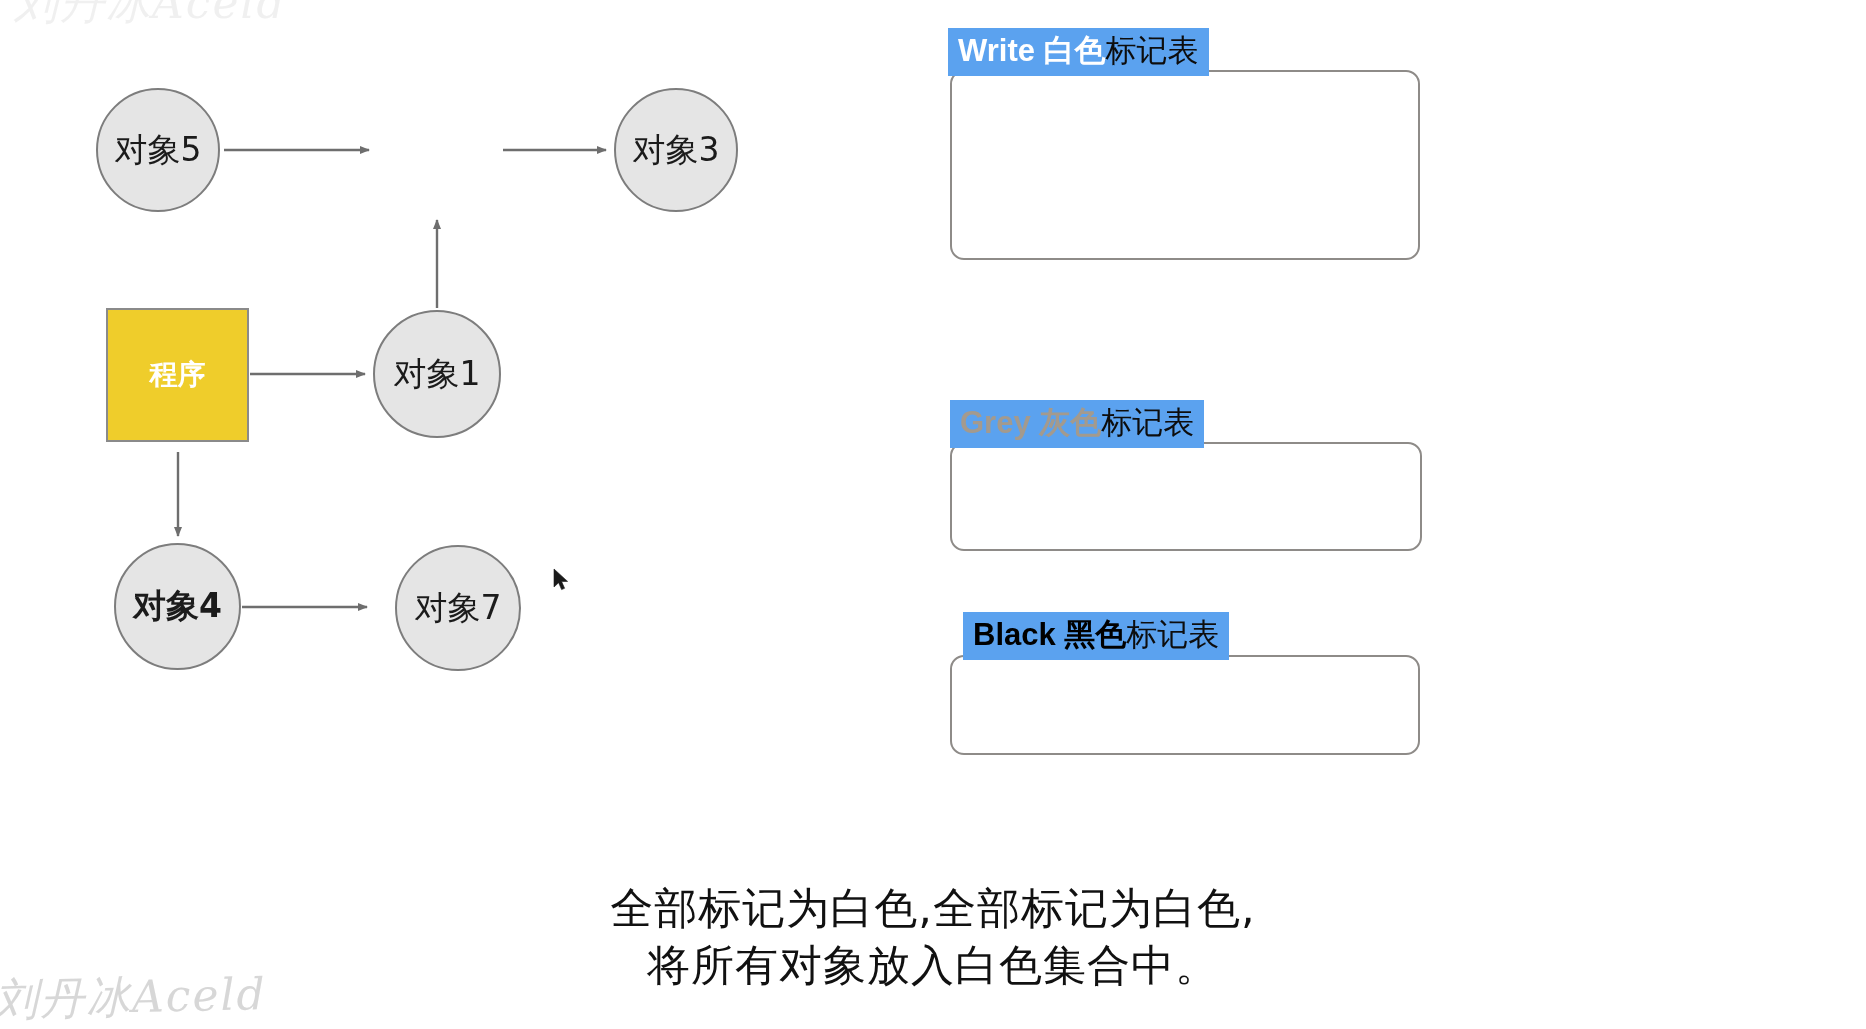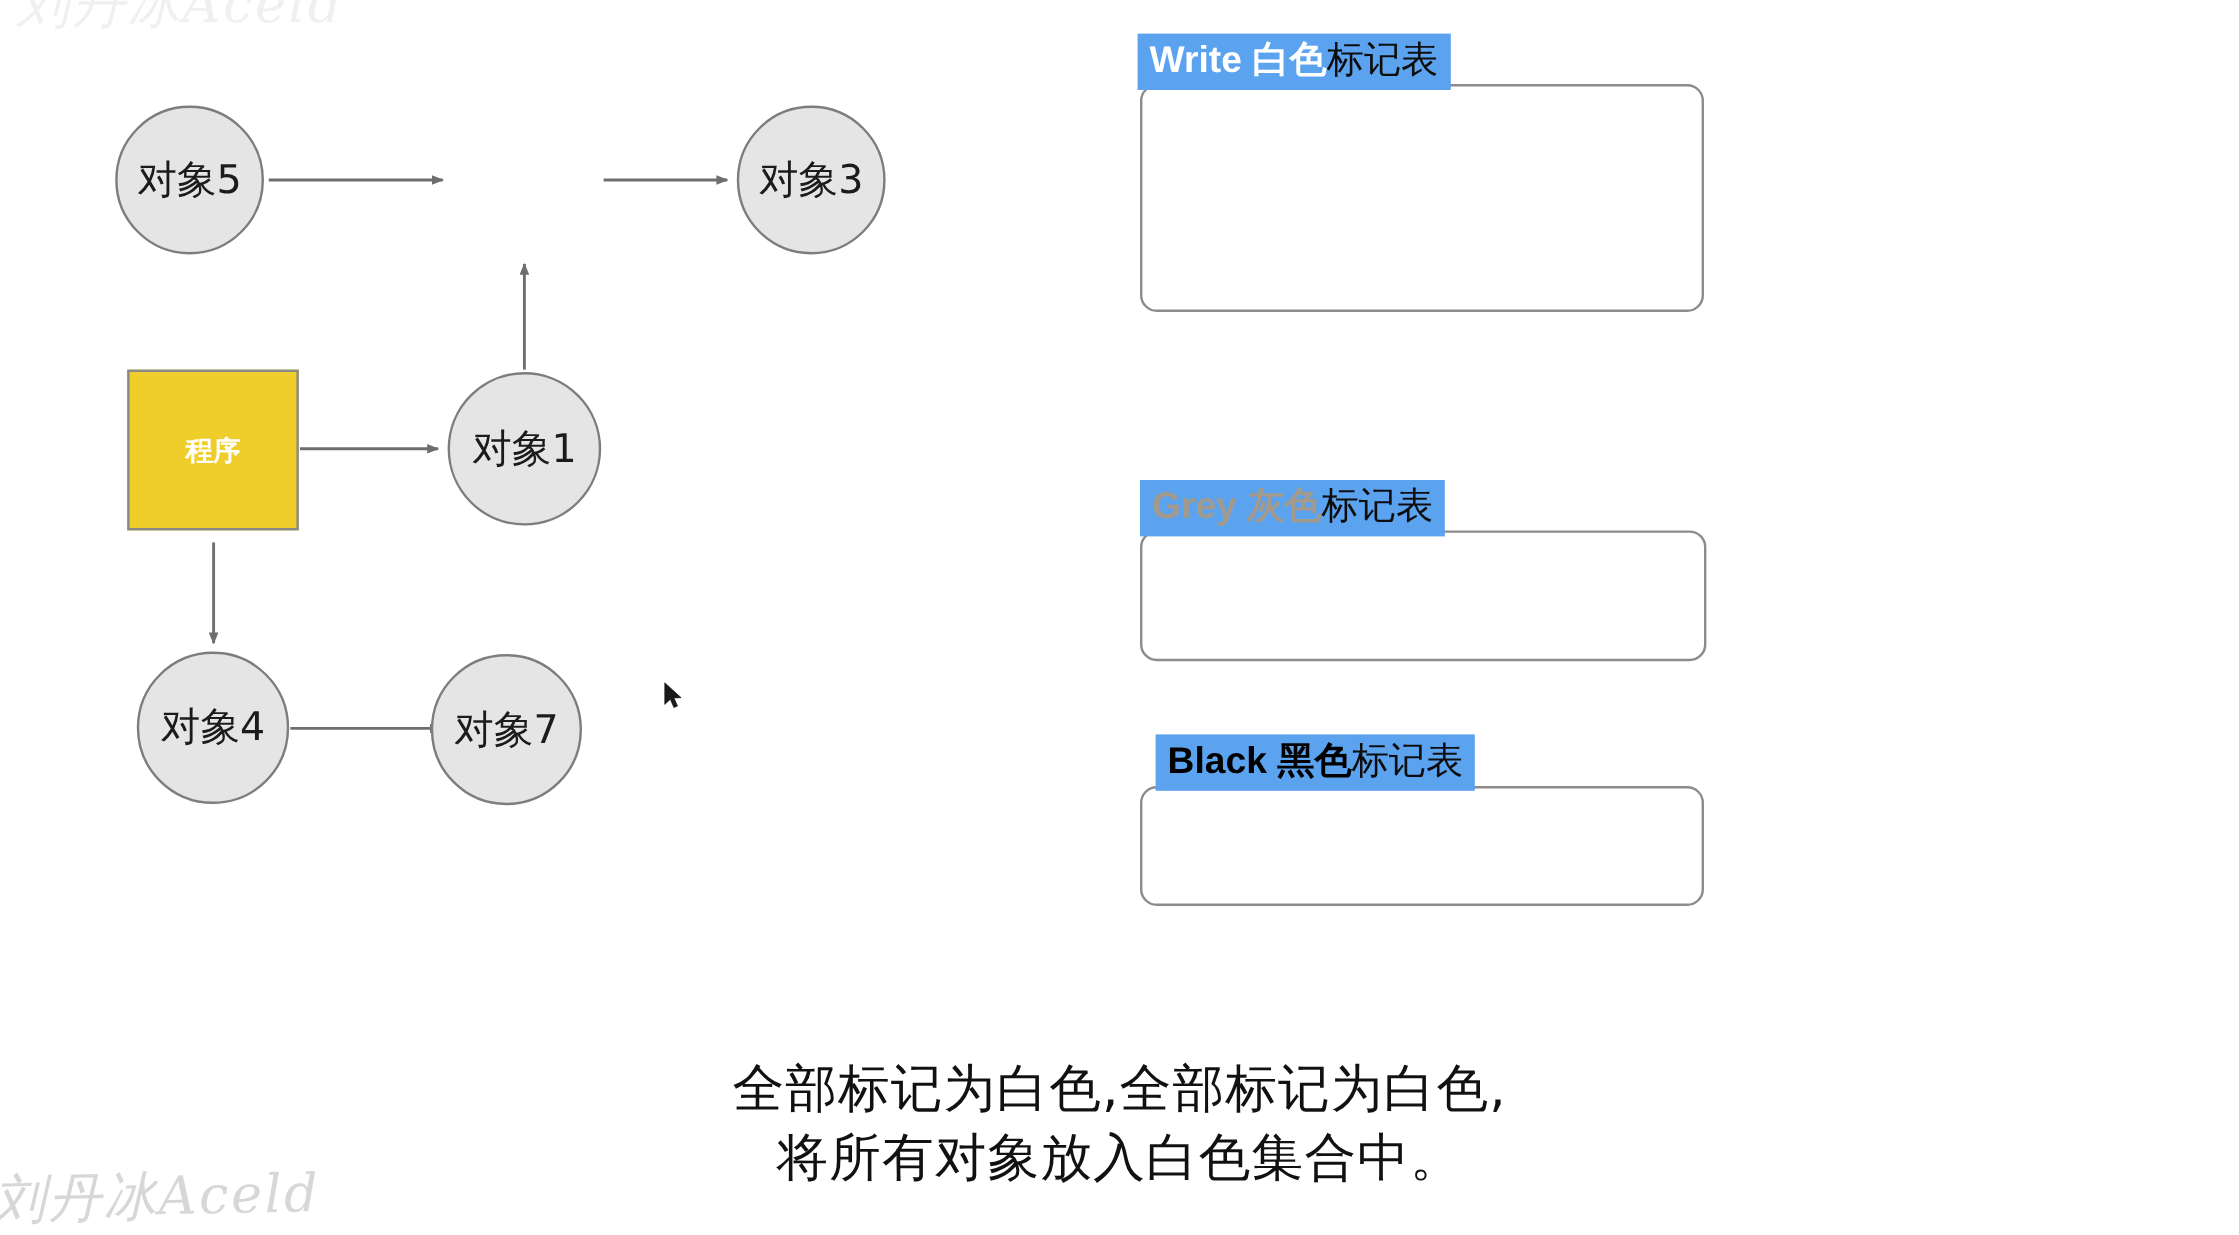--- a/index.html
+++ b/index.html
@@ -61,21 +61,21 @@
     position: absolute;
     border: 2px solid #8a8a8a;
     background: #efcd2b;
     box-sizing: border-box;
     display: flex;
     align-items: center;
     justify-content: center;
   }
   #program-box .node-label {
     color: #ffffff;
-    font-size: 23px;
+    font-size: 28px;
     font-weight: 700;
   }
 
   
   #tables-panel {
     position: absolute;
     left: 940px;
     top: 0;
     width: 926px;
     height: 760px;
@@ -204,25 +204,25 @@
 
     <div id="program-box" style="left:106px; top:308px; width:143px; height:134px;">
       <span class="node-label">程序</span>
     </div>
 
     <div class="node-circle" style="left:373px; top:310px; width:128px; height:128px;">
       <span class="node-label">对象1</span>
     </div>
 
 
-    <div class="node-circle" style="left:114px; top:543px; width:127px; height:127px;">
+    <div class="node-circle" style="left:114px; top:543px; width:127px; height:127px;font-weight:bold;">
       <span class="node-label">对象4</span>
     </div>
 
-    <div class="node-circle" style="left:359px; top:545px; width:126px; height:126px;">
+    <div class="node-circle" style="left:395px; top:545px; width:126px; height:126px;">
       <span class="node-label">对象7</span>
     </div>
   </div>
 
   <div id="tables-panel">
 
     <div class="table-group">
       <div class="table-box" style="left:10px; top:70px; width:470px; height:190px;"></div>
       <div class="table-label tone-white" style="left:8px; top:28px;"><span class="lbl-en">Write</span><span class="lbl-cn-colored"> 白色</span><span class="lbl-cn-tail">标记表</span></div>
     </div>

